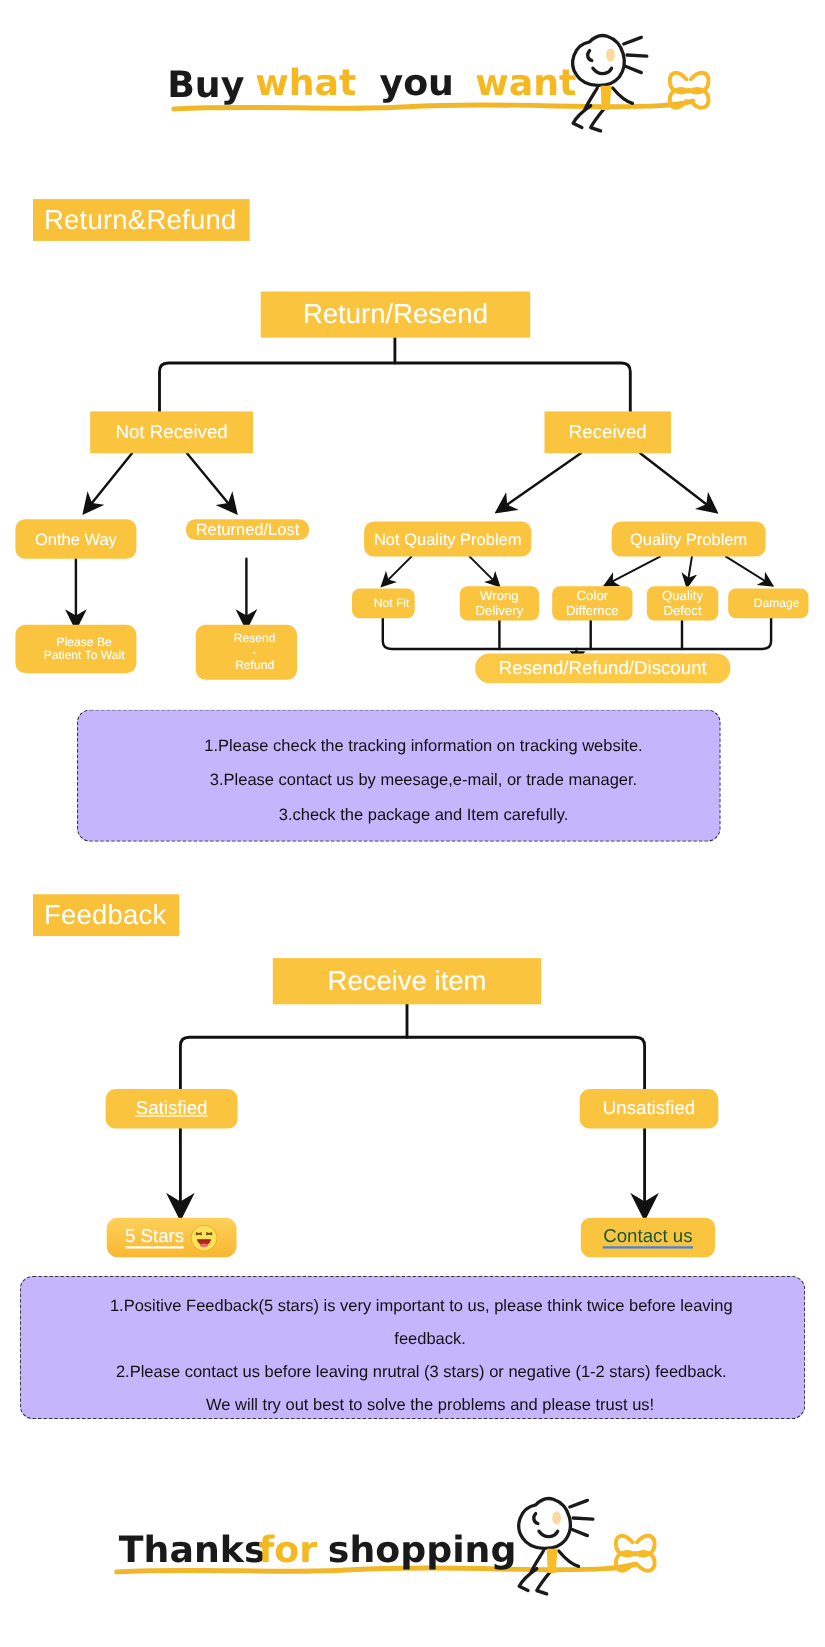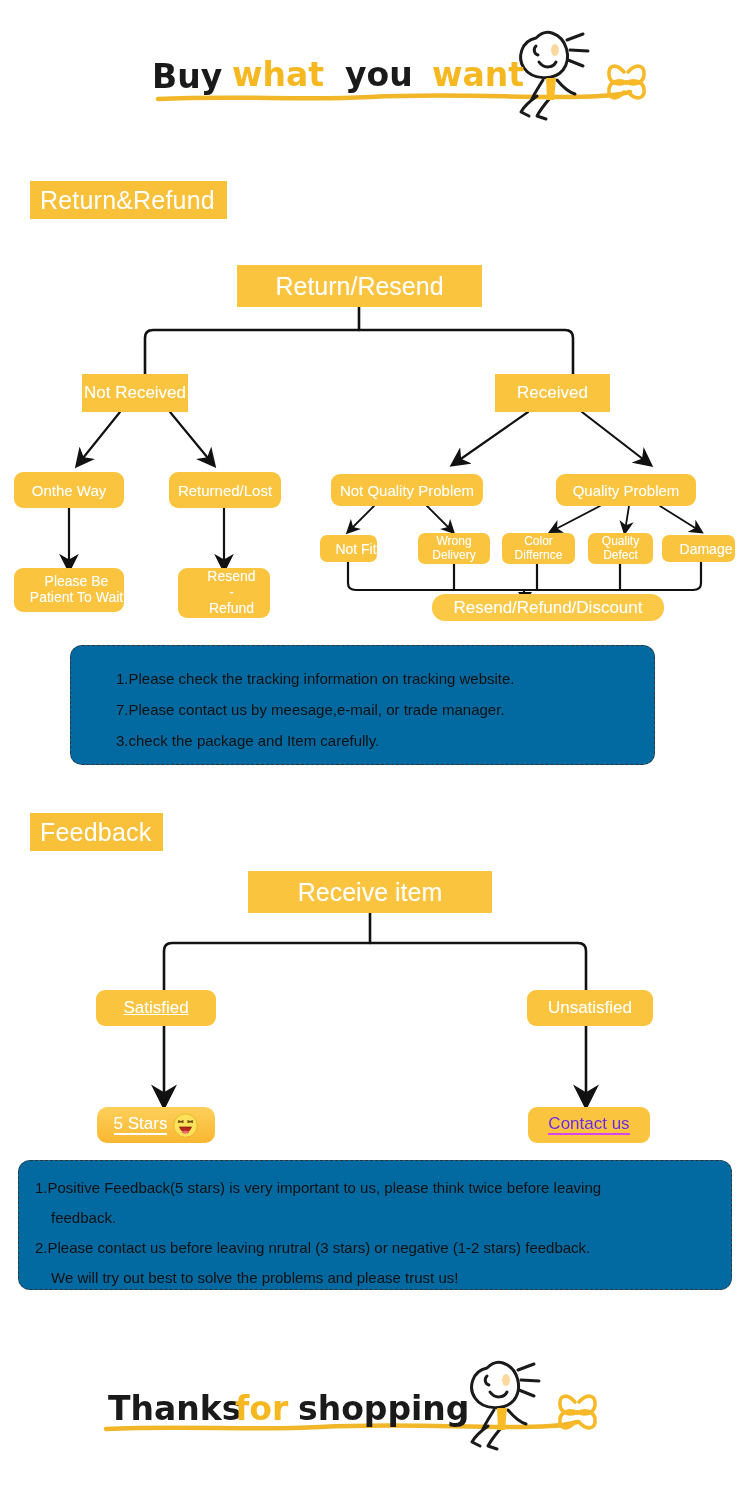--- a/index.html
+++ b/index.html
@@ -31,52 +31,52 @@
     text-align:center;box-sizing:border-box;
     text-shadow:0 0 1px rgba(255,255,255,.35);
   }
   .node.sharp{border-radius:0;}
   .node.round{border-radius:9px;}
   .node.pill{border-radius:13px;}
   .node.soft{border-radius:7px;}
   .n-xl{font-size:25px;}
   .n-lg{font-size:17px;}
   .n-md{font-size:15px;}
-  .n-sm{font-size:14px;padding-left:15px;}
+  .n-sm{font-size:11px;padding-left:15px;}
   .n-xs{font-size:12px;}
   .two-line{line-height:1.12;justify-content:center;}
 
   
   .wires{position:absolute;left:0;top:0;width:750px;height:1497px;pointer-events:none;}
 
   
   .note{
     position:absolute;border:1px dashed #333;border-radius:12px;
-    box-sizing:border-box;background:#0369a1;
+    box-sizing:border-box;background:#c4b5fd;text-align:center;
   }
   .note p{
     margin:0;color:#111;font-size:15px;
   }
   #note-return{left:70px;top:645px;width:585px;height:120px;padding:17px 0 0 0;}
   #note-return p{padding-left:45px;line-height:31px;}
   #note-feedback{left:18px;top:1160px;width:714px;height:130px;padding:12px 0 0 0;}
   #note-feedback p{padding-left:16px;line-height:30px;}
   #note-feedback p.ind{padding-left:32px;}
 
   
   #node-5stars{
     background:linear-gradient(#FDD05A,#F9B731);
     border-radius:10px;padding:16px 6px;gap:6px;
   }
   #node-5stars .lbl{
     font-size:17px;color:#fff;border-bottom:2px solid #fff;line-height:1.05;
   }
   .emoji-face{width:25px;height:25px;display:block;}
   #node-contact .lbl{
-    font-size:17px;color:#6d28d9;border-bottom:2px solid #d946ef;line-height:1.05;
+    font-size:17px;color:#14532d;border-bottom:2px solid #3b82f6;line-height:1.05;
   }
 </style>
 </head>
 <body>
 
 <div class="banner" id="banner-top">
   <svg class="banner-svg" viewBox="0 0 750 150" xmlns="http://www.w3.org/2000/svg">
 
     <path d="M118 99 C 200 95, 260 101, 330 97 C 420 92, 500 100, 560 96 C 580 95, 585 93, 590 92" stroke="#F2B728" stroke-width="4.5" fill="none" stroke-linecap="round"></path>
 
@@ -172,27 +172,27 @@
       <path d="M0,0 L9,4.5 L0,9 L2.6,4.5 Z" fill="#111"></path>
     </marker>
     <marker id="ahs" markerWidth="8" markerHeight="8" refX="5.5" refY="4" orient="auto">
       <path d="M0,0 L8,4 L0,8 L2.3,4 Z" fill="#111"></path>
     </marker>
   </defs>
 </svg>
 
 <div class="node sharp n-xl" id="node-return-refund" style="left:237px;top:265px;width:245px;height:42px;">Return/Resend</div>
 
-<div class="node sharp n-lg" id="node-not-received" style="left:82px;top:374px;width:106px;height:38px;">Not Received</div>
+<div class="node sharp n-lg" id="node-not-received" style="left:82px;top:374px;width:148px;height:38px;">Not Received</div>
 
 <div class="node sharp n-lg" id="node-received" style="left:495px;top:374px;width:115px;height:38px;">Received</div>
 
 <div class="node round n-md" id="node-onthe-way" style="left:14px;top:472px;width:110px;height:36px;">Onthe Way</div>
 
-<div class="node round n-md" id="node-returned-lost" style="left:169px;top:472px;width:112px;height:36px;">Returned/Lost</div>
+<div class="node round n-md" id="node-returned-lost" style="left:169px;top:472px;width:112px;height:19px;">Returned/Lost</div>
 
 <div class="node round n-sm two-line" id="node-please-be-patient" style="left:14px;top:568px;width:110px;height:44px;flex-direction:column;">
   <span>Please Be</span>
   <span>Patient To Wait</span>
 </div>
 
 <div class="node round n-sm two-line" id="node-resend-refund" style="left:178px;top:568px;width:92px;height:50px;flex-direction:column;">
   <span>Resend</span>
   <span>-</span>
   <span>Refund</span>
@@ -218,21 +218,21 @@
   <span>Quality</span>
   <span>Defect</span>
 </div>
 
 <div class="node soft n-sm" id="node-damage" style="left:662px;top:535px;width:73px;height:27px;">Damage</div>
 
 <div class="node pill n-lg" id="node-resolution" style="left:432px;top:594px;width:232px;height:27px;background:#FCC947;">Resend/Refund/Discount</div>
 
 <div class="note" id="note-return">
   <p>1.Please check the tracking information on tracking website.</p>
-  <p>7.Please contact us by meesage,e-mail, or trade manager.</p>
+  <p>3.Please contact us by meesage,e-mail, or trade manager.</p>
   <p>3.check the package and Item carefully.</p>
 </div>
 
 <div class="section-head" id="head-feedback" style="left:18px;top:813px;">
   <div class="bar"></div>
   <div class="gap"></div>
   <div class="plate">Feedback</div>
 </div>
 
 <svg class="wires" id="wires-feedback" viewBox="0 0 750 1497" xmlns="http://www.w3.org/2000/svg">

